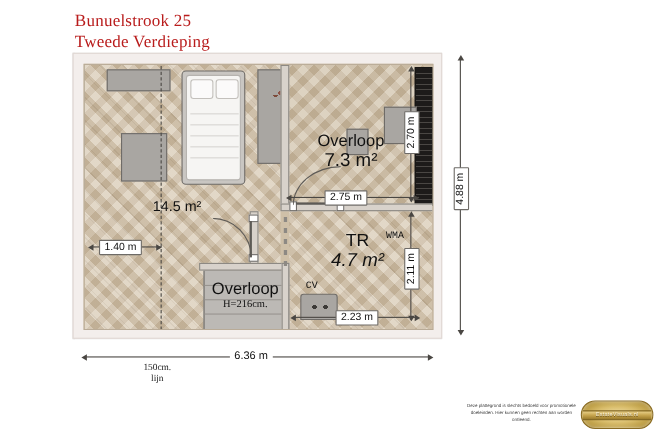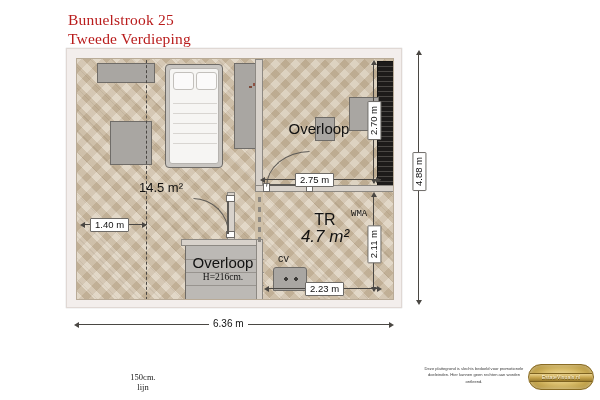--- a/index.html
+++ b/index.html
@@ -188,21 +188,21 @@
     position: absolute;
     font-family: Liberation Mono, monospace;
     font-size: 9px; color: #111; white-space: nowrap;
   }
 
   
   #line150-caption {
     position: absolute;
     font-family: "Liberation Serif", serif;
     font-size: 8.5px; color: #1a1a1a;
-    text-align: center; line-height: 1.2; white-space: nowrap; margin-top: 44px;
+    text-align: center; line-height: 1.2; white-space: nowrap;
   }
   #disclaimer {
     position: absolute; left: 424px; top: 366px;
     width: 100px;
     font-size: 4.1px; line-height: 1.55;
     color: #3a3a3a; text-align: center;
   }
   #logo {
     position: absolute; left: 528px; top: 364px;
     width: 66px; height: 26px;
@@ -313,20 +313,21 @@
     <div class="door-leaf" style="left:150px; top:142px; width:2px; height:33px;"></div>
 
     <div id="line150" style="left:69px; top:-9px; height:260px;"></div>
 
     <div class="room-label" style="left:6px; top:122px; width:156px; font-size:15px;">
       <span class="room-area" style="font-size:13px;">14.5 m²</span>
     </div>
 
     <div class="room-label" style="left:186px; top:62px; width:112px; font-size:15px;">
       <span class="room-name">Overloop</span>
+      <span class="room-area" style="font-size:17px;">7.3 m²</span>
     </div>
 
     <div class="room-label" style="left:200px; top:152px; width:96px; font-size:16px;">
       <span class="room-name">TR</span>
       <span class="room-area" style="font-size:17px;font-style:italic;">4.7 m²</span>
     </div>
 
     <div class="room-label" style="left:104px; top:196px; width:84px; font-size:15px;">
       <span class="room-name">Overloop</span>
       <span class="room-area" style="font-size:9.5px; font-family:'Liberation Serif', serif; margin-top:1px;">H=216cm.</span>

